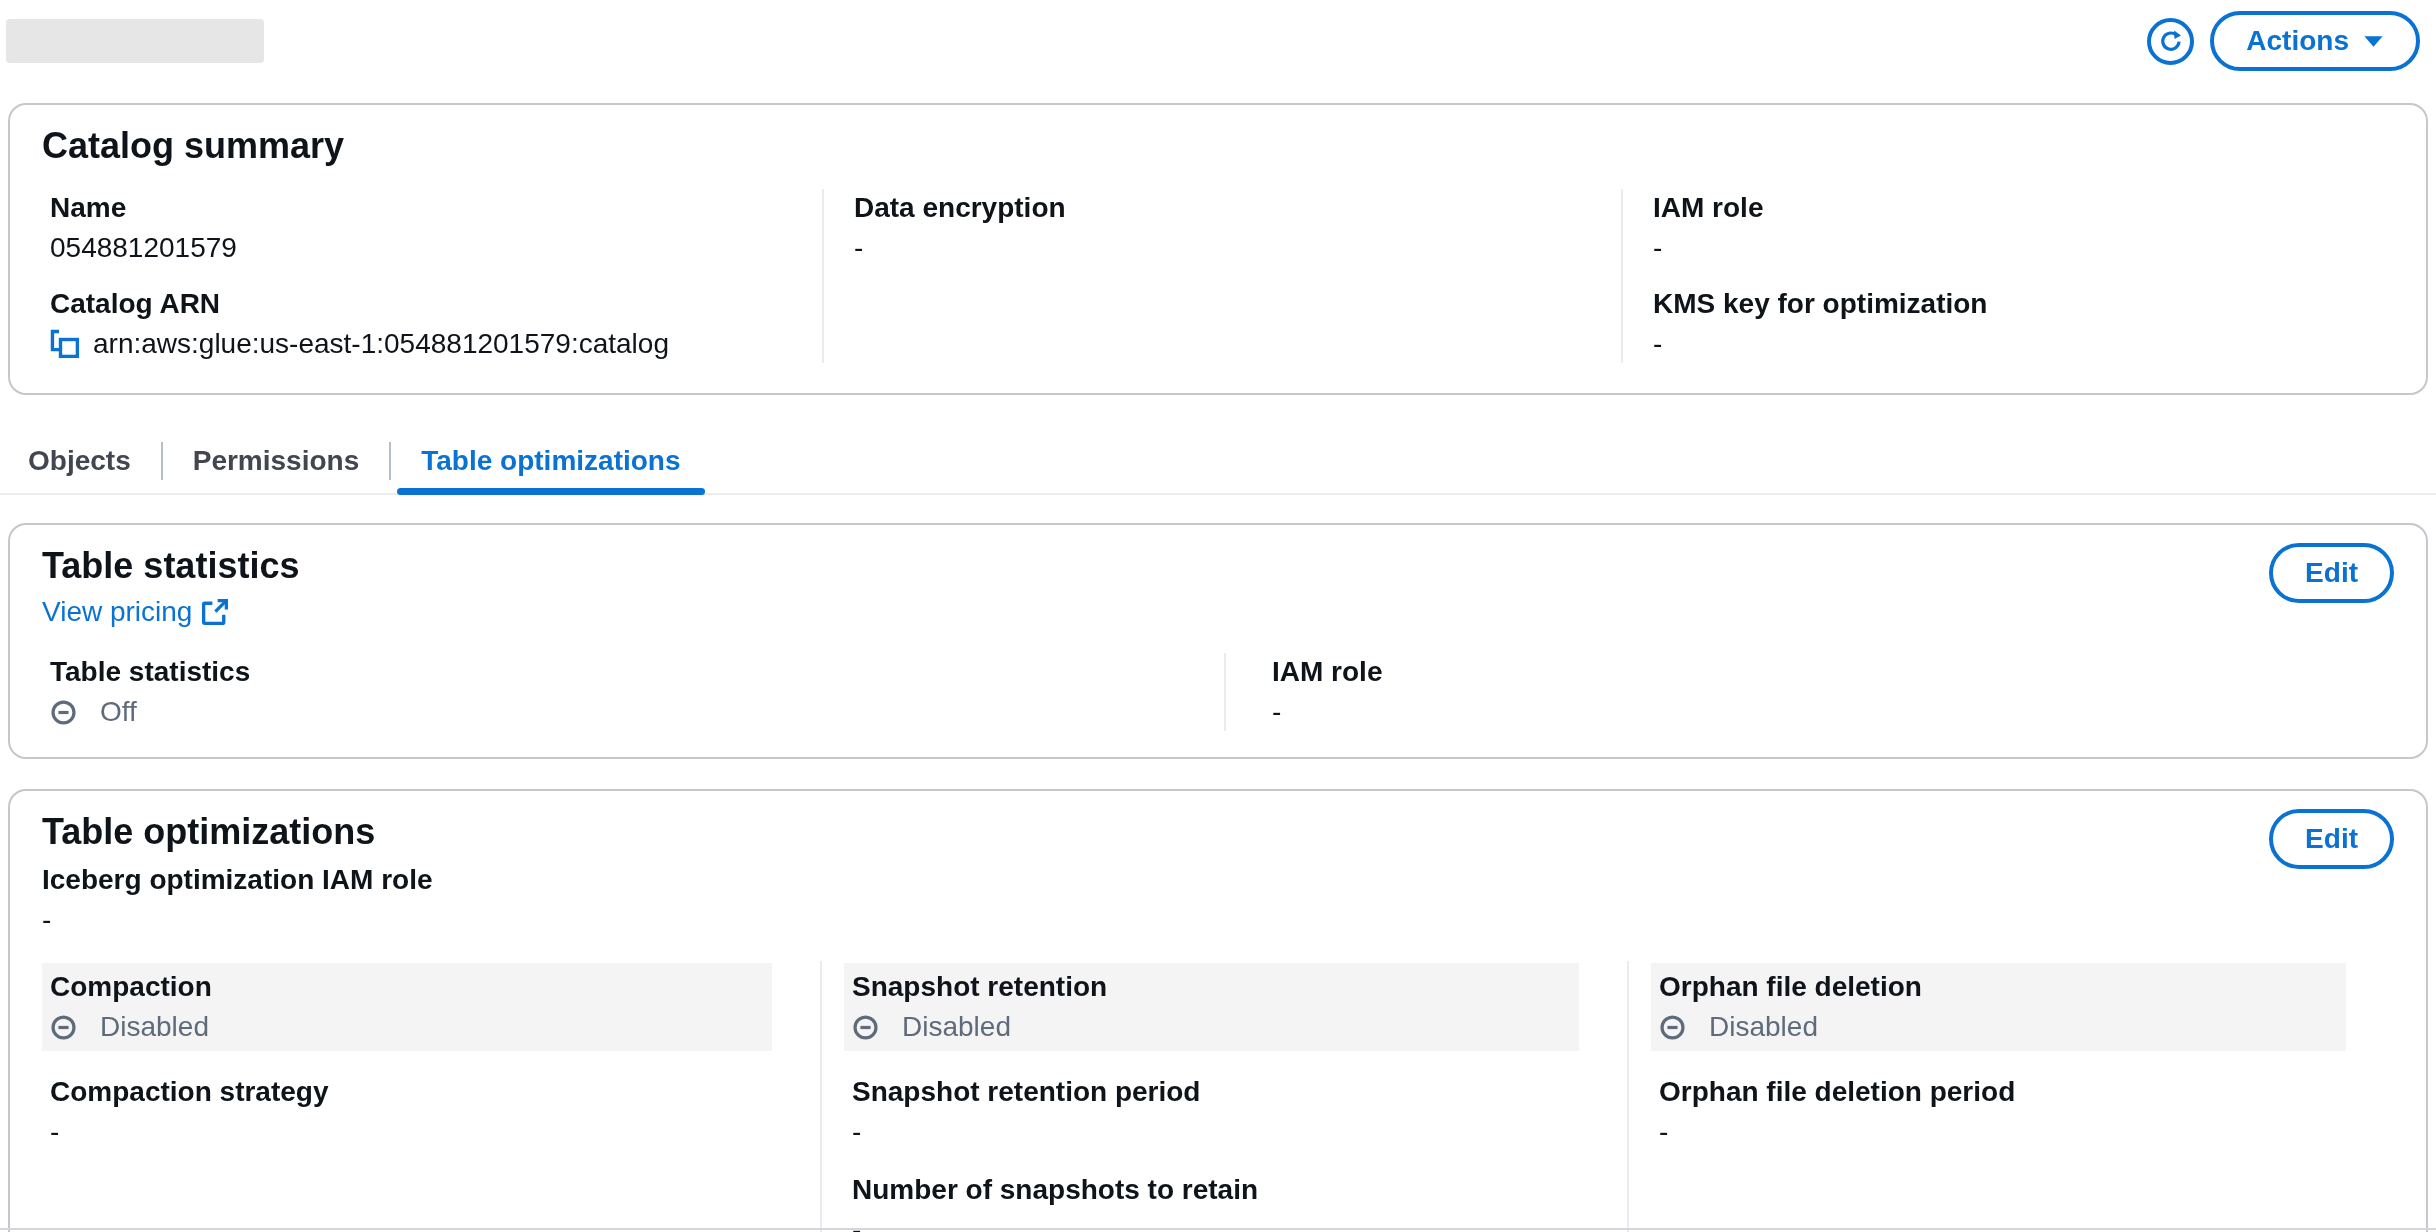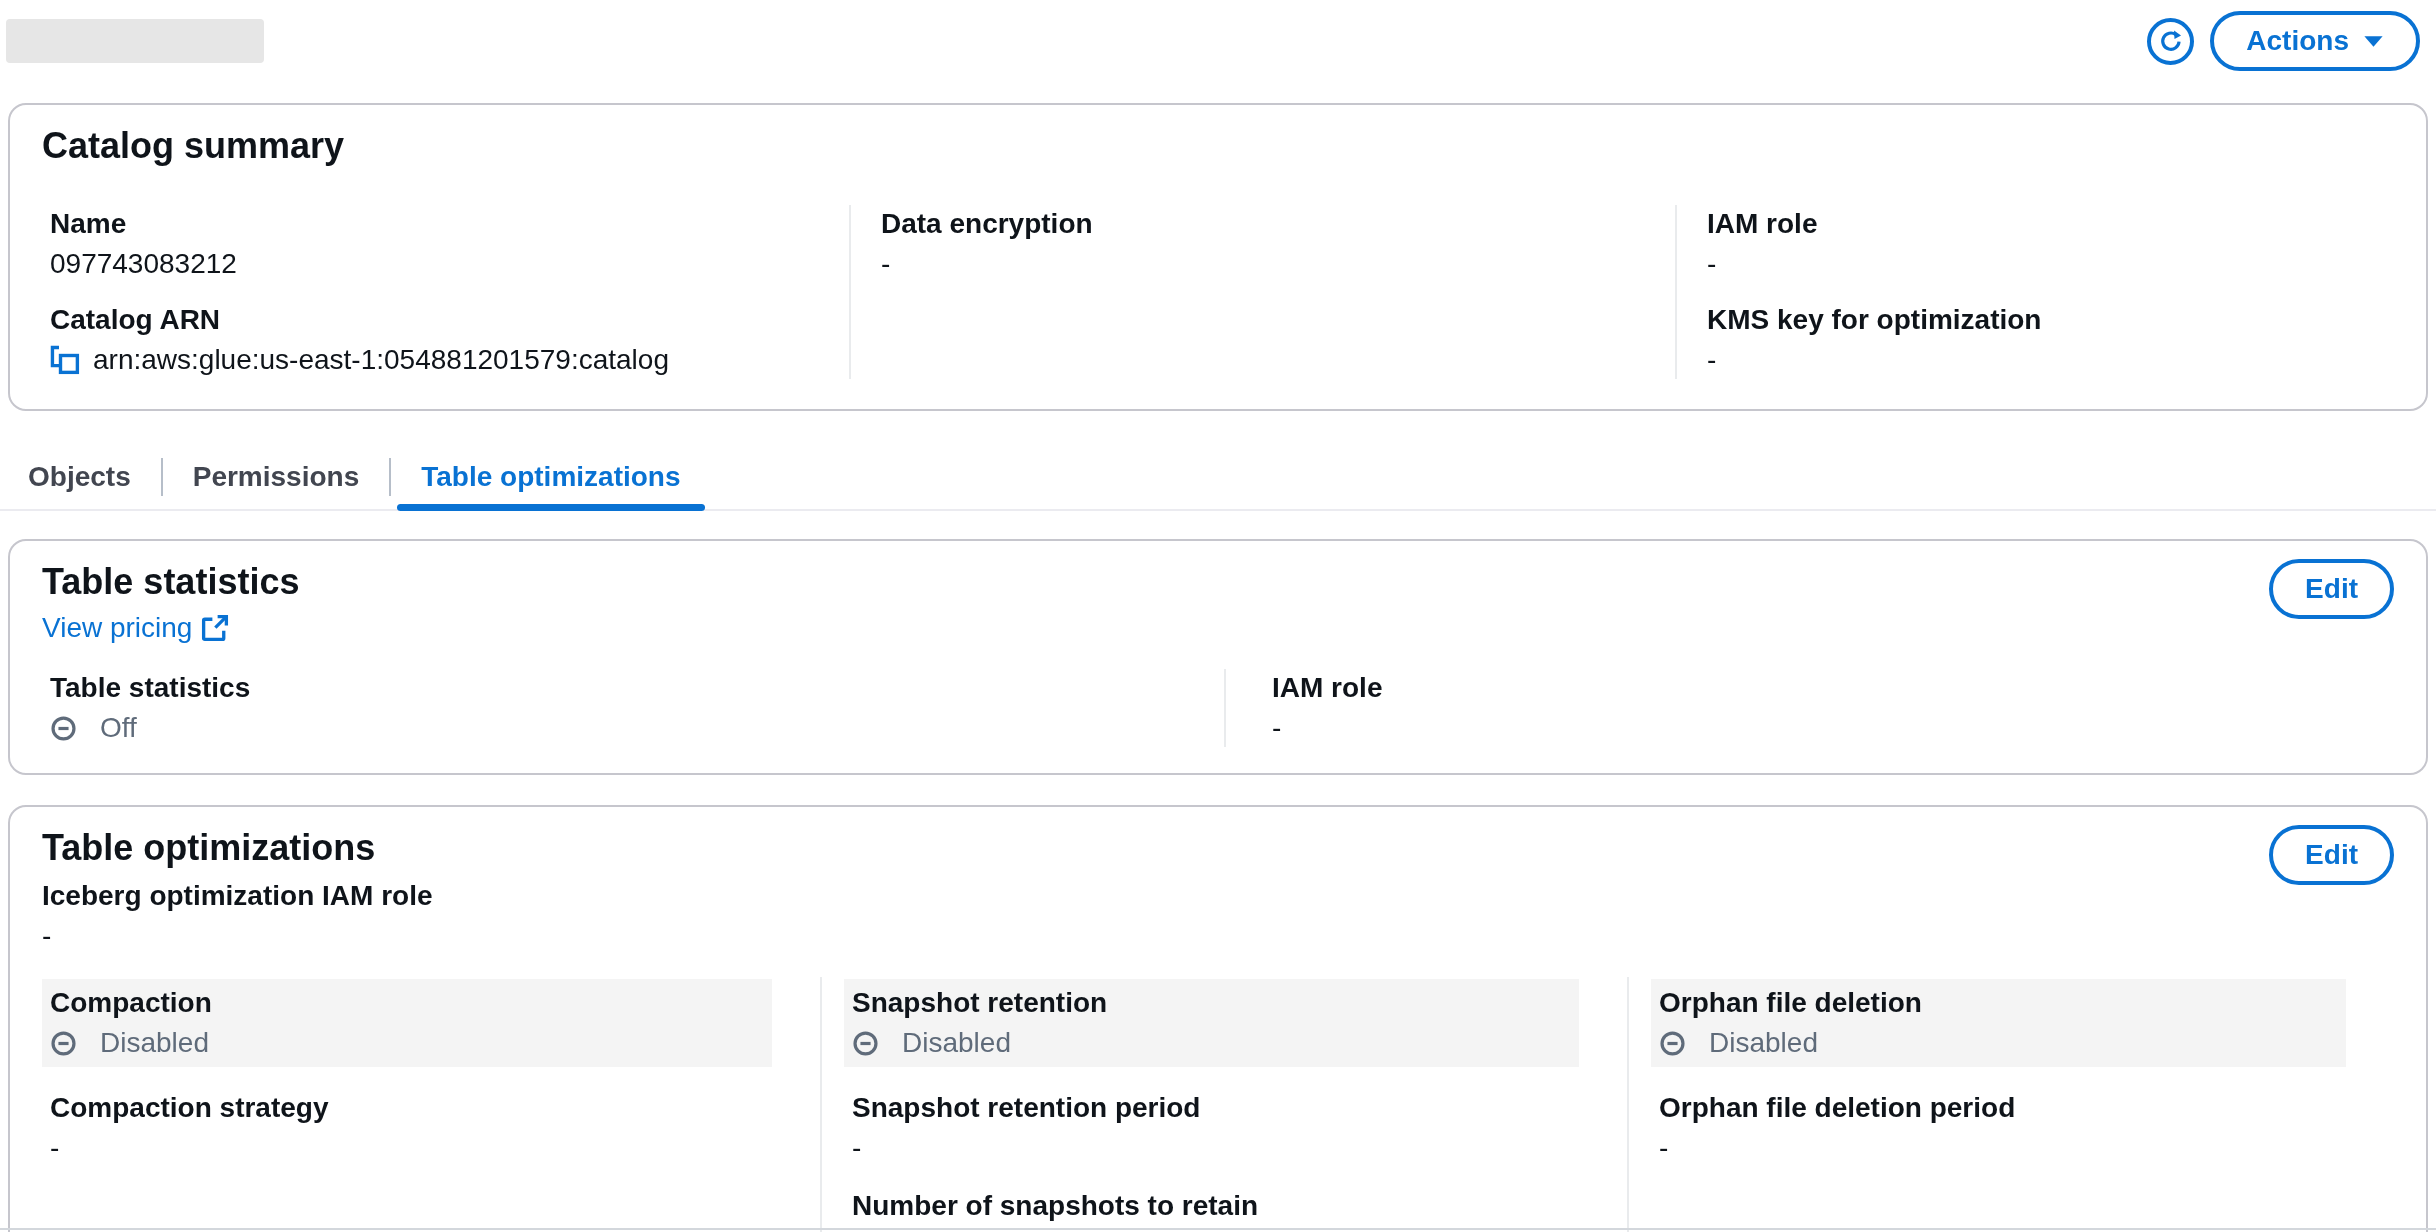--- a/index.html
+++ b/index.html
@@ -27,21 +27,21 @@
     margin:0 8px; background:#fff; border:2px solid #c6c6cd; border-radius:18px;
   }
   .card1 { margin-top:22px; padding:18px 21px 30px 32px; }
   .card2 { margin-top:28px; padding:18px 32px 26px 32px; }
   .card3 { margin-top:30px; padding:18px 32px 24px 32px; }
   .card-title { font-size:36px; font-weight:bold; line-height:46px; color:#0f141a; }
   .card-head { display:flex; justify-content:space-between; align-items:flex-start; }
   .subtitle { margin-top:4px; line-height:38px; }
   .link { color:#0972d3; text-decoration:none; display:inline-flex; align-items:center; gap:9px; cursor:pointer; }
   
-  .cs-grid { display:grid; grid-template-columns:780px 799px 1fr; margin-top:36px;gap:27px; }
+  .cs-grid { display:grid; grid-template-columns:780px 799px 1fr; margin-top:20px; }
   .ts-grid { display:grid; grid-template-columns:1182px 1fr; margin-top:22px; }
   .to-grid { display:grid; grid-template-columns:778px 807px 1fr; margin-top:24px; }
   .col { padding:2px 28px 2px 30px; }
   .col.first { padding-left:8px; }
   .col + .col { border-left:2px solid #e9ebed; }
   .ts-grid .col + .col { padding-left:46px; }
   .field { margin-bottom:22px; }
   .field:last-child { margin-bottom:0; }
   .to-grid .field { margin-bottom:24px; }
   .label { font-weight:bold; line-height:34px; margin-bottom:6px; color:#0f141a; }
@@ -86,21 +86,21 @@
     </button>
   </div>
 </div>
 
 <div class="card card1">
   <div class="card-title">Catalog summary</div>
   <div class="cs-grid">
     <div class="col first">
       <div class="field">
         <div class="label">Name</div>
-        <div class="value">097743083212</div>
+        <div class="value">054881201579</div>
       </div>
       <div class="field">
         <div class="label">Catalog ARN</div>
         <div class="arn-row">
           <button class="copy-btn">
             <span style="display:flex;">
               <svg width="30" height="30" viewBox="0 0 16 16">
                 <path d="M4.8 1.3 H1.3 V11 H4.8" fill="none" stroke="#0972d3" stroke-width="1.8"></path>
                 <rect x="5.6" y="5.6" width="9" height="9" fill="none" stroke="#0972d3" stroke-width="1.8"></rect>
               </svg>

